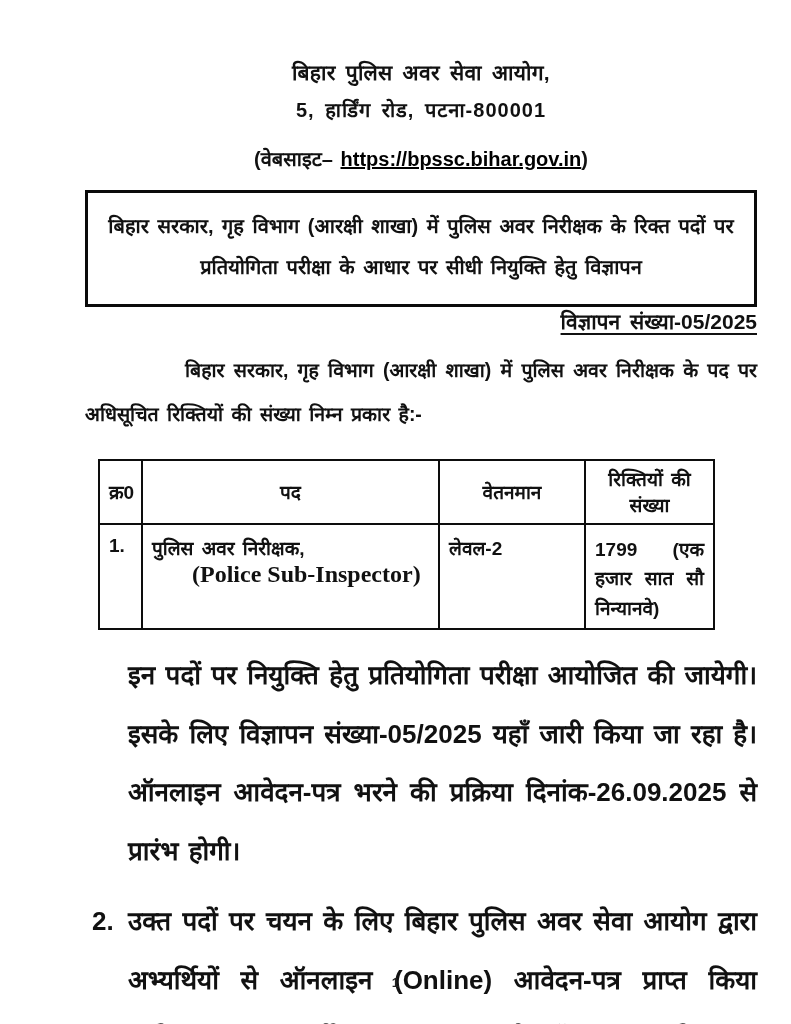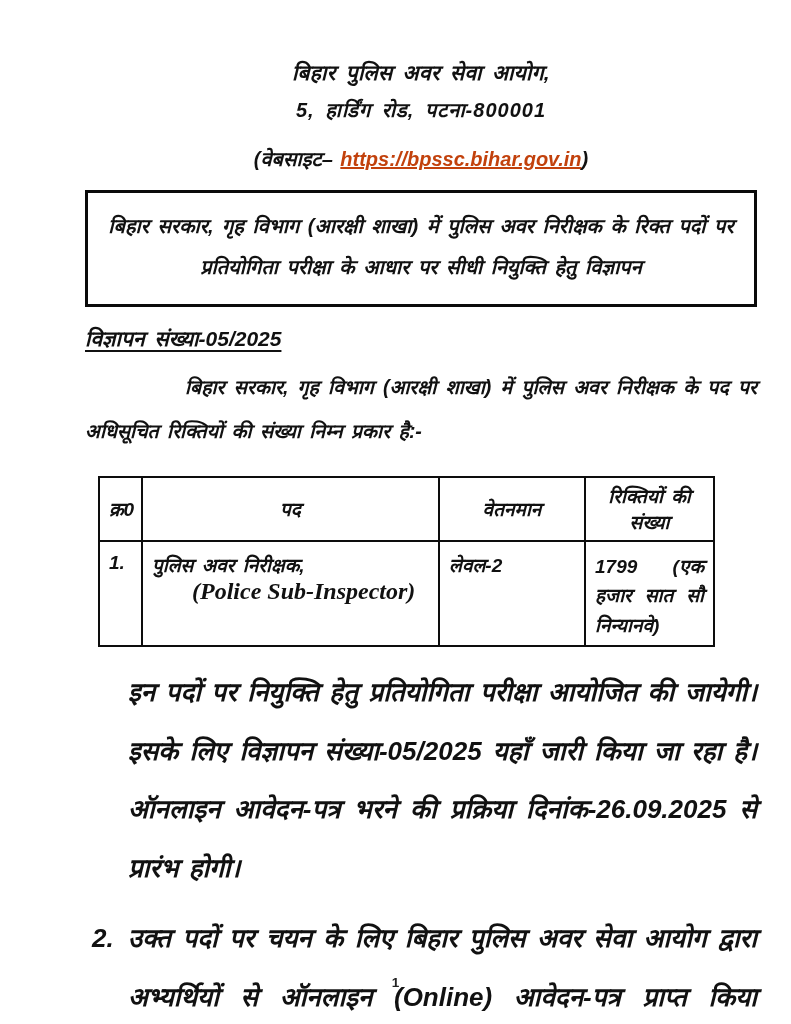--- a/index.html
+++ b/index.html
@@ -16,21 +16,20 @@
     -webkit-font-smoothing: antialiased;
   }
   .page {
     position: absolute;
     top: 0; left: 0;
     width: 791px;
     height: 1024px;
     box-sizing: border-box;
     padding: 62px 34px 0 85px;
     overflow: hidden;
-    font-style: italic;
   }
   
   .doc-header {
     text-align: center;
     font-weight: 700;
   }
   .doc-header .org-name {
     font-size: 21px;
     line-height: 1.0;
     margin-bottom: 17px;
@@ -59,22 +58,21 @@
     border: 3px solid #0a0a0a;
     padding: 13px 10px 16px 10px;
     text-align: center;
     font-weight: 700;
     font-size: 20px;
     line-height: 2.05;
     word-spacing: 3px;
   }
   
   .advert-heading {
-    margin-top: 17px;
-    text-align: left;
+    text-align: right;
     font-weight: 700;
     font-size: 21px;
     text-decoration: underline;
     text-underline-offset: 4px;
     word-spacing: 4px;
   }
   
   .intro-par {
     margin-top: 14px;
     font-weight: 700;
@@ -142,21 +140,21 @@
   }
 </style>
 </head>
 <body>
 
 <div class="page">
 
   <div class="doc-header">
     <div class="org-name">बिहार पुलिस अवर सेवा आयोग,</div>
     <div class="org-address">5, हार्डिंग रोड, पटना-800001</div>
-    <div class="website-line"><span>(वेबसाइट– </span><a class="website-link" href="#" style="color:#c2410c;text-align:right;">https://bpssc.bihar.gov.in</a><span>)</span></div>
+    <div class="website-line"><span>(वेबसाइट– </span><a class="website-link" href="#" style="color:#000000;text-align:right;">https://bpssc.bihar.gov.in</a><span>)</span></div>
   </div>
 
   <div class="notice-box">
     <div>बिहार सरकार, गृह विभाग (आरक्षी शाखा) में पुलिस अवर निरीक्षक के रिक्त पदों पर</div>
     <div>प्रतियोगिता परीक्षा के आधार पर सीधी नियुक्ति हेतु विज्ञापन</div>
   </div>
 
   <div class="advert-heading">विज्ञापन संख्या-05/2025</div>
 
   <div class="intro-par">बिहार सरकार, गृह विभाग (आरक्षी शाखा) में पुलिस अवर निरीक्षक के पद पर अधिसूचित रिक्तियों की संख्या निम्न प्रकार है:-</div>

